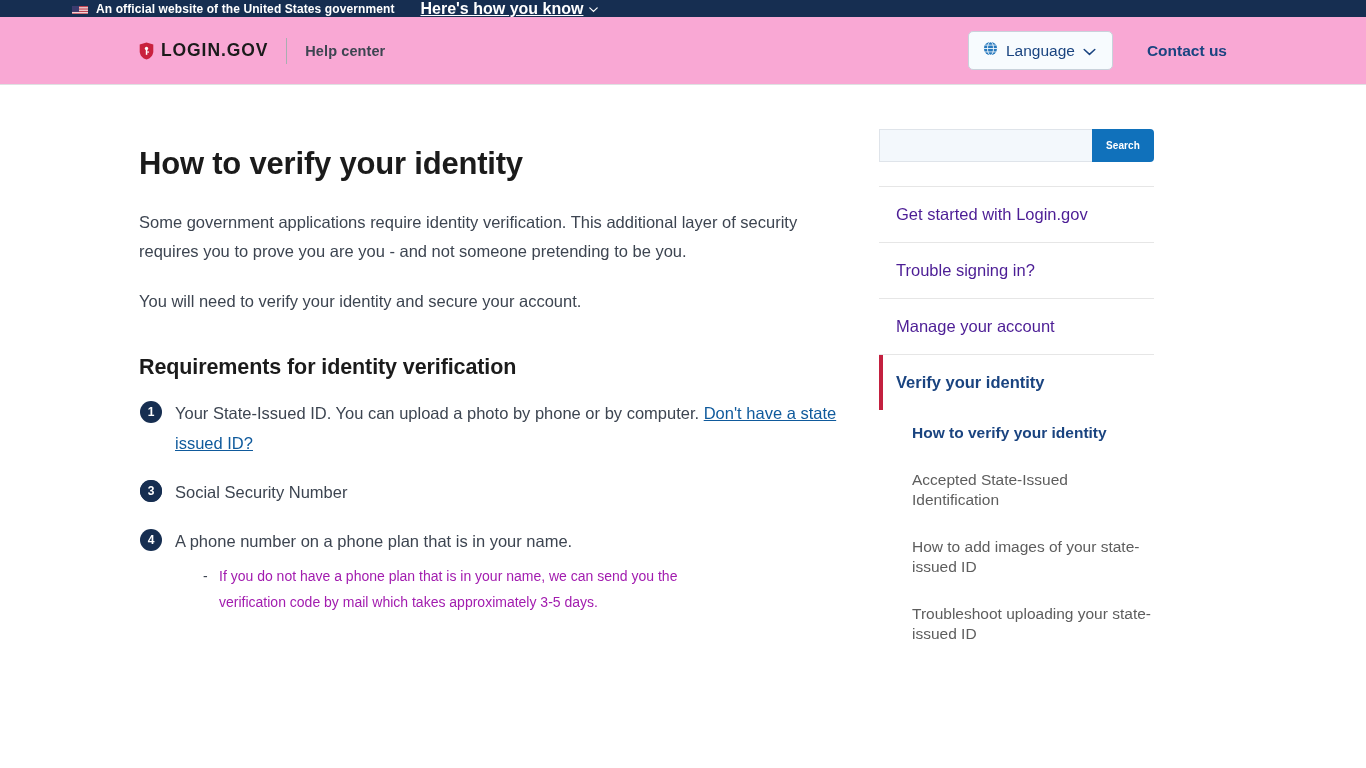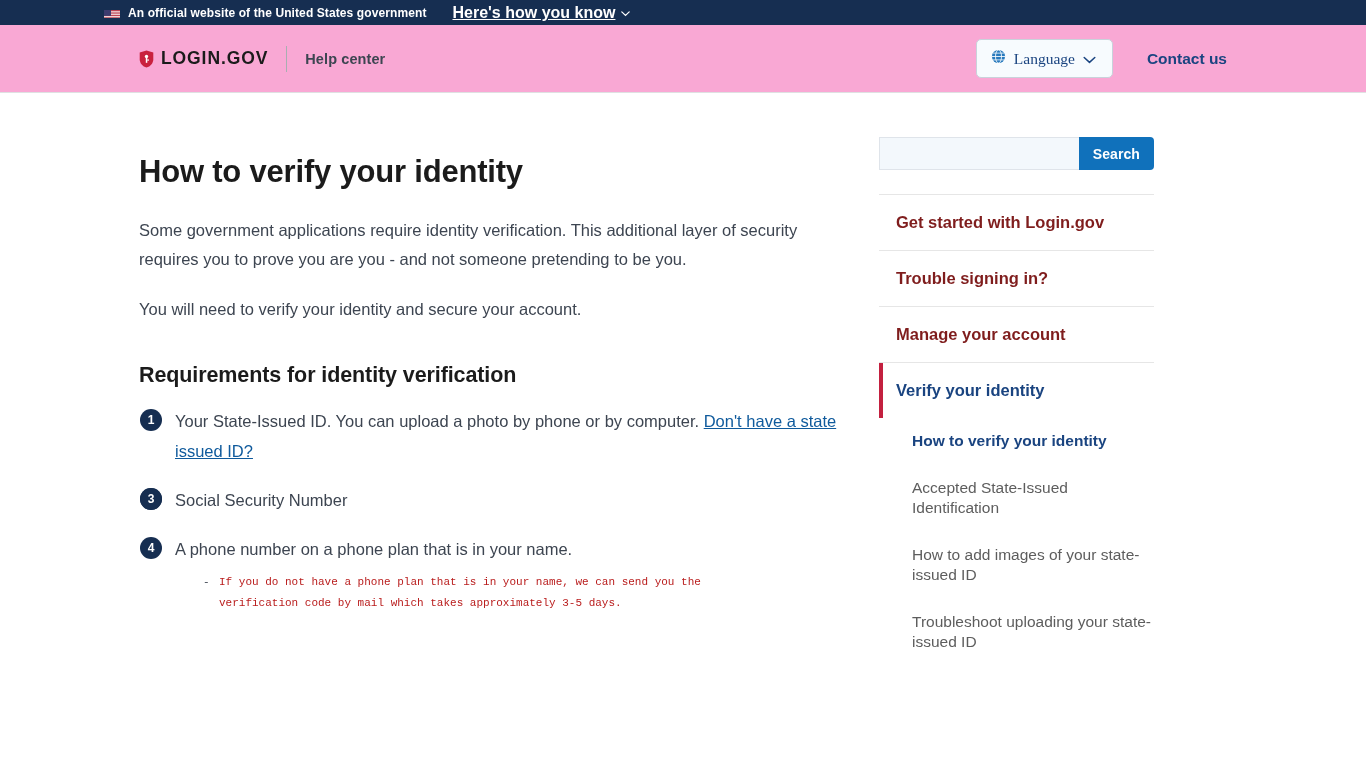--- a/index.html
+++ b/index.html
@@ -11,24 +11,24 @@
     height: 768px;
     overflow: hidden;
     background: #ffffff;
     font-family: "Liberation Sans", sans-serif;
     -webkit-font-smoothing: antialiased;
   }
 
   
   .gov-banner {
     background: #162e51;
-    height: 25px;
-    display: flex;
-    align-items: center;
-    padding-left: 104px;
+    height: 17px;
+    display: flex;
+    align-items: center;
+    padding-left: 72px;
   }
   .banner-inner {
     display: flex;
     align-items: center;
     gap: 8px;
   }
   .flag-icon {
     width: 16px;
     height: 11px;
     display: block;
@@ -106,21 +106,20 @@
   }
   .lang-button {
     display: flex;
     align-items: center;
     gap: 8px;
     border: 1px solid #c9d2db;
     border-radius: 5px;
     background: #f7fbfe;
     padding: 9px 16px 9px 14px;
     cursor: pointer;
-    font-family: Liberation Serif, serif;
   }
   .lang-label {
     font-size: 15.5px;
     color: #1a4480;
   }
   .globe-icon { display: block; flex: 0 0 auto; }
   .lang-chevron { display: block; flex: 0 0 auto; }
   .contact-link {
     font-size: 15.5px;
     font-weight: bold;
@@ -204,25 +203,24 @@
     cursor: pointer;
   }
   ul.sub-list {
     list-style: none;
     margin: 8px 0 0 0;
     padding: 0 0 0 28px;
   }
   ul.sub-list > li {
     position: relative;
     padding-left: 16px;
-    font-size: 11px;
+    font-size: 14px;
     line-height: 1.85;
-    color: #b91c1c;
+    color: #a21caf;
     max-width: 500px;
-    font-family: Liberation Mono, monospace;
   }
   ul.sub-list > li::before {
     content: "-";
     position: absolute;
     left: 0;
     top: 0;
     color: #3d4551;
   }
 
   
@@ -243,38 +241,37 @@
     padding: 0 8px;
     outline: none;
     min-width: 0;
   }
   .search-button {
     flex: 0 0 auto;
     background: #1071bb;
     color: #ffffff;
     border: none;
     font-family: "Liberation Sans", sans-serif;
-    font-size: 14px;
+    font-size: 10px;
     font-weight: bold;
     padding: 0 14px;
     border-radius: 0 4px 4px 0;
     cursor: pointer;
     letter-spacing: 0.1px;
   }
 
   .side-nav { border-top: 1px solid #e6e6e6; }
   .nav-item {
     border-bottom: 1px solid #e6e6e6;
     padding: 16px 0 16px 17px;
     font-size: 16.5px;
-    color: #7f1d1d;
+    color: #4c1d95;
     cursor: pointer;
     position: relative;
     line-height: 1.4;
-    font-weight: bold;
   }
   .nav-item.active {
     color: #1a4480;
     font-weight: bold;
     border-bottom: none;
   }
   .nav-item.active::before {
     content: "";
     position: absolute;
     left: 0;

